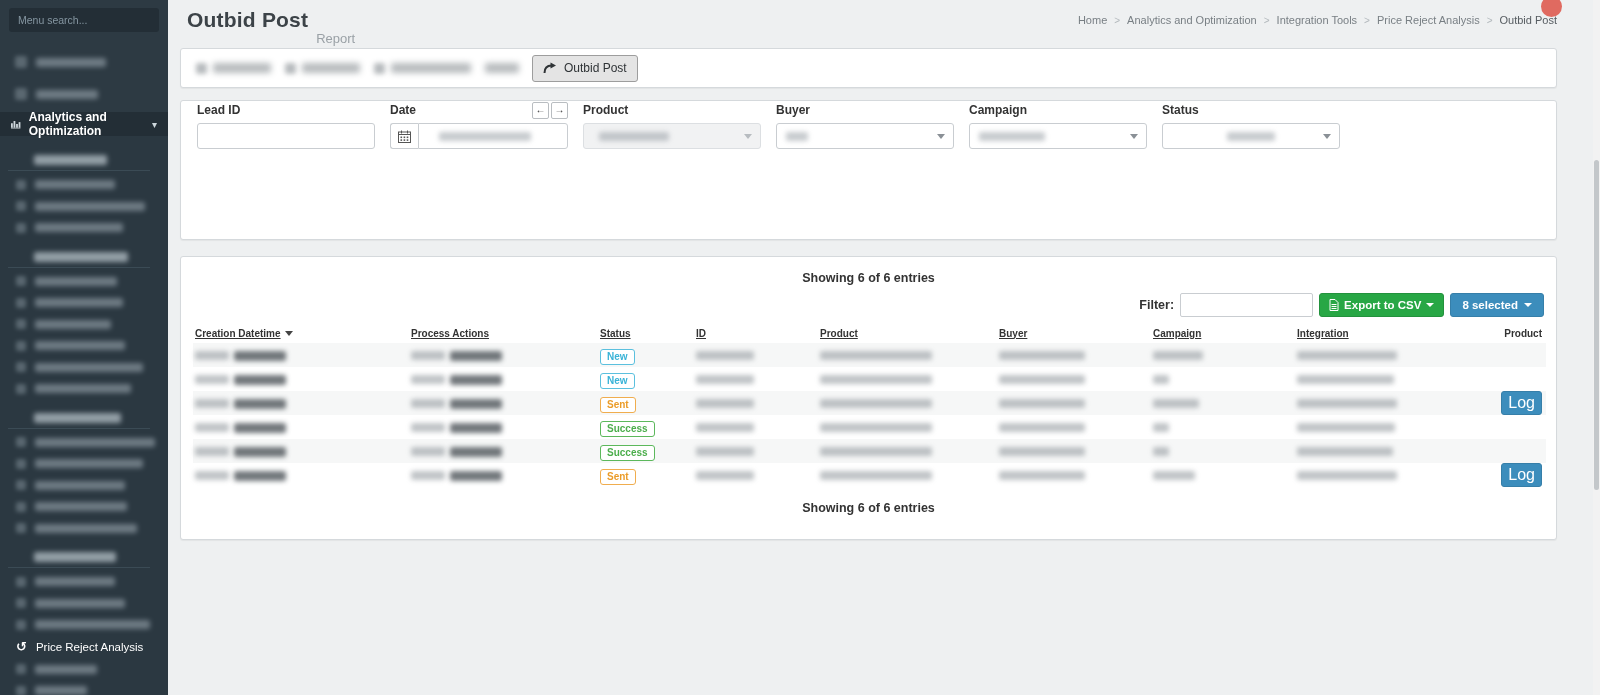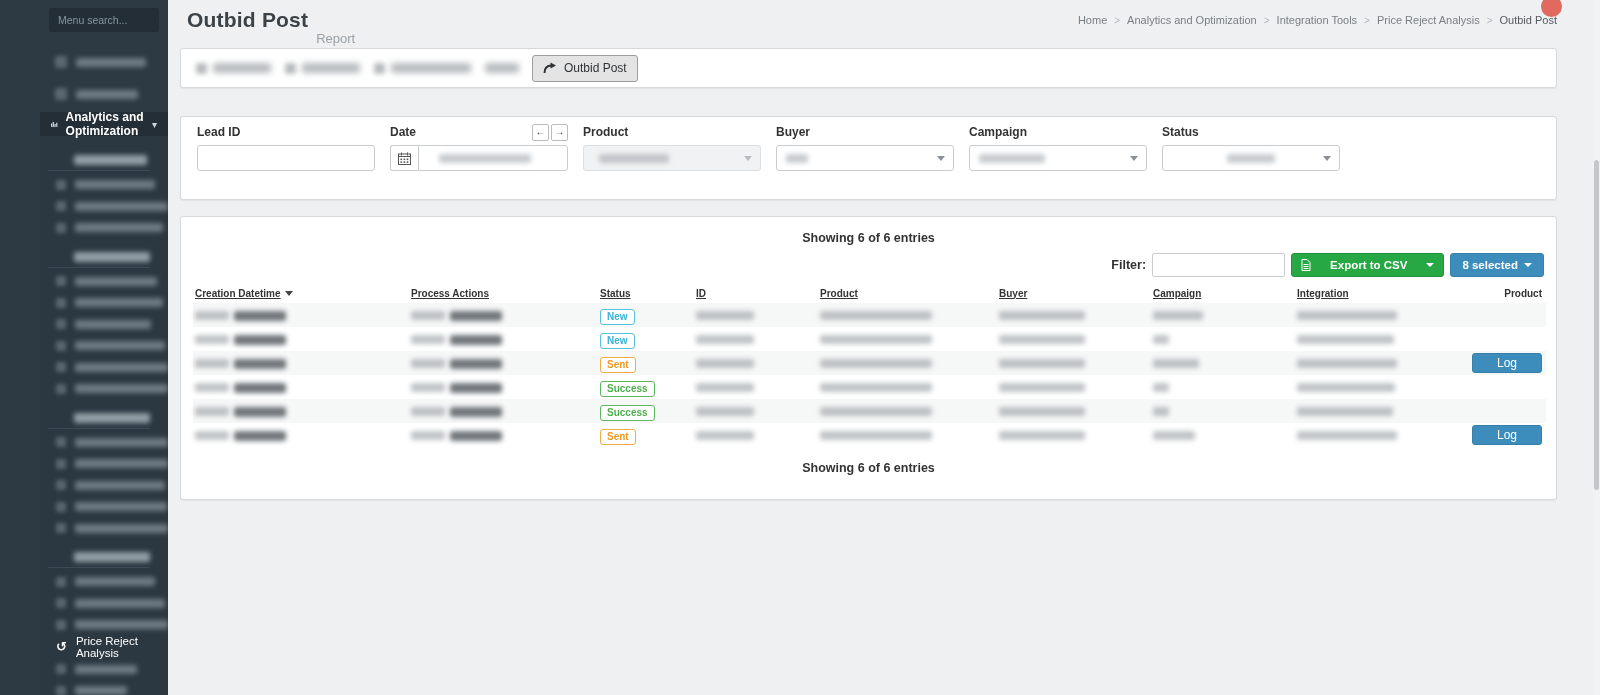--- a/index.html
+++ b/index.html
@@ -1,21 +1,21 @@
 <!DOCTYPE html>
 <html><head>
 <meta charset="utf-8">
 <style>
   * { margin:0; padding:0; box-sizing:border-box; }
   html,body { width:1600px; height:695px; overflow:hidden; }
   body { font-family:"Liberation Sans","DejaVu Sans",sans-serif; background:#eef0f1; position:relative; }
   .app { display:flex; width:100%; height:100%; }
 
   
-  .sidebar { width:168px; min-width:168px; height:695px; background:#2d3a43; overflow:hidden;padding-left:40px; }
+  .sidebar { width:168px; min-width:168px; height:695px; background:#2d3a43; overflow:hidden; }
   .side-search { margin:8px 9px 10px; background:#232e36; border-radius:3px; height:24px; display:flex; align-items:center; padding:0 9px; }
   .side-search input { flex:1; background:transparent; border:none; outline:none; color:#9fb0ba; font-size:10.5px; }
   .side-search input::placeholder { color:#8596a1; }
   .top-items { padding:4px 0 2px; }
   .root-item { height:32px; display:flex; align-items:center; padding:0 15px; gap:9px; cursor:pointer; }
   .sb-icon { width:12px; height:12px; border-radius:2px; background:#9fadb6; opacity:.4; filter:blur(2px); flex:none; }
   .sblur { display:inline-block; height:9px; border-radius:2px; background:#aebac3; opacity:.5; filter:blur(2.5px); }
   .sblur.hdr { height:10px; opacity:.68; background:#c3ced5; }
   .root-active { height:24px; background:#232e36; display:flex; align-items:center; padding:0 11px; gap:8px; color:#fff; font-size:12px; font-weight:700; cursor:pointer; }
   .root-active .chev { margin-left:auto; color:#cdd7dc; font-size:10px; font-weight:400; }
@@ -37,21 +37,21 @@
   .breadcrumb .crumb.current { color:#565c61; cursor:default; }
   .red-dot { position:absolute; width:21px; height:21px; border-radius:50%; background:#e06a60; right:38px; top:-4px; z-index:5; }
 
   .card { background:#fff; border:1px solid #d5d9dc; border-radius:3px; box-shadow:0 1px 1px rgba(0,0,0,.05); width:1377px; }
   .tabs-card { margin-top:8px; height:40px; display:flex; align-items:center; padding:0 15px; gap:13px; }
   .ghost-tab { display:flex; align-items:center; gap:6px; }
   .gblur { display:inline-block; height:10px; border-radius:2px; background:#70787d; opacity:.5; filter:blur(3px); }
   .gicon { width:11px; height:11px; border-radius:2px; background:#70787d; opacity:.5; filter:blur(2.5px); }
   .active-tab { display:flex; align-items:center; gap:7px; background:#e4e4e4; border:1px solid #9d9d9d; border-radius:3px; height:27px; padding:0 10px; font-size:12px; color:#2f3336; cursor:pointer; }
 
-  .filter-card { margin-top:28px; padding:6px 16px; height:84px; }
+  .filter-card { margin-top:12px; padding:0 16px; height:140px; }
   .filter-row { display:flex; gap:15px; }
   .fgroup { width:178px; }
   .flabel-row { display:flex; align-items:center; height:18px; margin-bottom:4px; }
   .flabel { font-size:12px; font-weight:700; color:#333; }
   .date-navs { margin-left:auto; display:flex; gap:2px; }
   .nav-btn { width:17px; height:17px; border:1px solid #b9bdc1; background:#fff; border-radius:2px; font-size:10px; color:#333; display:flex; align-items:center; justify-content:center; cursor:pointer; line-height:1; }
   .finput { height:26px; border:1px solid #c9cdd1; border-radius:3px; background:#fff; width:100%; display:flex; align-items:center; padding:0 9px; position:relative; }
   .finput input { width:100%; border:none; outline:none; font-size:12px; background:transparent; }
   .fselect .chev-icon { position:absolute; right:8px; width:0; height:0; border-left:4px solid transparent; border-right:4px solid transparent; border-top:5px solid #8a9096; }
   .fselect.disabled { background:#f1f2f3; border-color:#dcdfe2; }
@@ -63,40 +63,40 @@
   .date-field { border-radius:0 3px 3px 0; padding-left:20px; }
   .actions-row { display:flex; margin-top:20px; align-items:center; }
   .btn-search { background:#3c8dbc; border:1px solid #367fa9; color:#fff; font-size:13px; padding:5px 13px; border-radius:3px; cursor:pointer; }
   .btn-clear { margin-left:auto; margin-right:-2px; background:#f4f4f4; border:1px solid #d4d7da; color:#444; font-size:12px; font-weight:700; padding:5px 11px; border-radius:3px; cursor:pointer; }
 
   .table-card { margin-top:16px; padding:8px 12px 12px; height:284px; }
   .showing { text-align:center; font-size:12.5px; font-weight:700; color:#333; padding:6px 0; }
   .toolbar { display:flex; justify-content:flex-end; align-items:center; gap:6px; margin:2px 0 4px; }
   .toolbar .flabel { font-size:12.5px; }
   .toolbar input { width:133px; height:24px; border:1px solid #c9cdd1; border-radius:2px; padding:0 6px; font-size:12px; outline:none; }
-  .btn-export { background:#28a745; border:1px solid #23923d; color:#fff; font-size:11.5px; font-weight:700; height:24px; padding:0 9px; border-radius:3px; display:flex; align-items:center; gap:19px; cursor:pointer; }
+  .btn-export { background:#28a745; border:1px solid #23923d; color:#fff; font-size:11.5px; font-weight:700; height:24px; padding:0 9px; border-radius:3px; display:flex; align-items:center; gap:5px; cursor:pointer; }
   .btn-selected { background:#3c8dbc; border:1px solid #367fa9; color:#fff; font-size:11.5px; font-weight:700; height:24px; padding:0 11px; border-radius:3px; display:flex; align-items:center; gap:6px; cursor:pointer; }
   .caret { width:0; height:0; border-left:4px solid transparent; border-right:4px solid transparent; border-top:4px solid #fff; }
 
   table { border-collapse:collapse; width:100%; table-layout:fixed; margin-top:6px; }
   th { text-align:left; font-size:10px; color:#333; font-weight:700; text-decoration:underline; height:20px; vertical-align:middle; cursor:pointer; white-space:nowrap; padding:0 2px; }
   th.actions-col { text-align:right; text-decoration:none; cursor:default; padding-right:4px; }
   .sort-caret { display:inline-block; margin-left:4px; width:0; height:0; border-left:4px solid transparent; border-right:4px solid transparent; border-top:5px solid #444; vertical-align:middle; }
   tbody tr { height:24px; }
   tbody tr:nth-child(odd) { background:#f6f7f7; }
   td { vertical-align:middle; padding:0 2px; white-space:nowrap; }
   td.actions-col { text-align:right; padding-right:4px; }
   .rblur { display:inline-block; height:9px; border-radius:2px; background:#8d9499; opacity:.55; filter:blur(2.5px); vertical-align:middle; }
   .rblur.dark { background:#4e555a; opacity:.8; height:10px; }
   .rblur.gap { margin-left:5px; }
   .badge { display:inline-block; font-size:10px; font-weight:700; border:1px solid; border-radius:3px; padding:2px 6px; background:#fff; line-height:1; }
   .badge.New { color:#39b3d7; border-color:#5bc0de; }
   .badge.Sent { color:#eb9c28; border-color:#f0ad4e; }
   .badge.Success { color:#4cae4c; border-color:#5cb85c; }
-  .btn-log { background:#3c8dbc; border:1px solid #367fa9; color:#fff; font-size:12px; padding:2px 24px; border-radius:3px; cursor:pointer; }
+  .btn-log { background:#3c8dbc; border:1px solid #367fa9; color:#fff; font-size:16px; padding:2px 6px; border-radius:3px; cursor:pointer; }
 
   .scrollbar-track { position:fixed; right:0; top:0; width:7px; height:695px; background:#f2f2f2; }
   .scrollbar-thumb { position:absolute; right:1px; top:160px; width:5px; height:330px; background:#c3c7ca; border-radius:3px; }
 </style>
 </head>
 <body>
 
 <div class="app">
 
   <aside class="sidebar">

